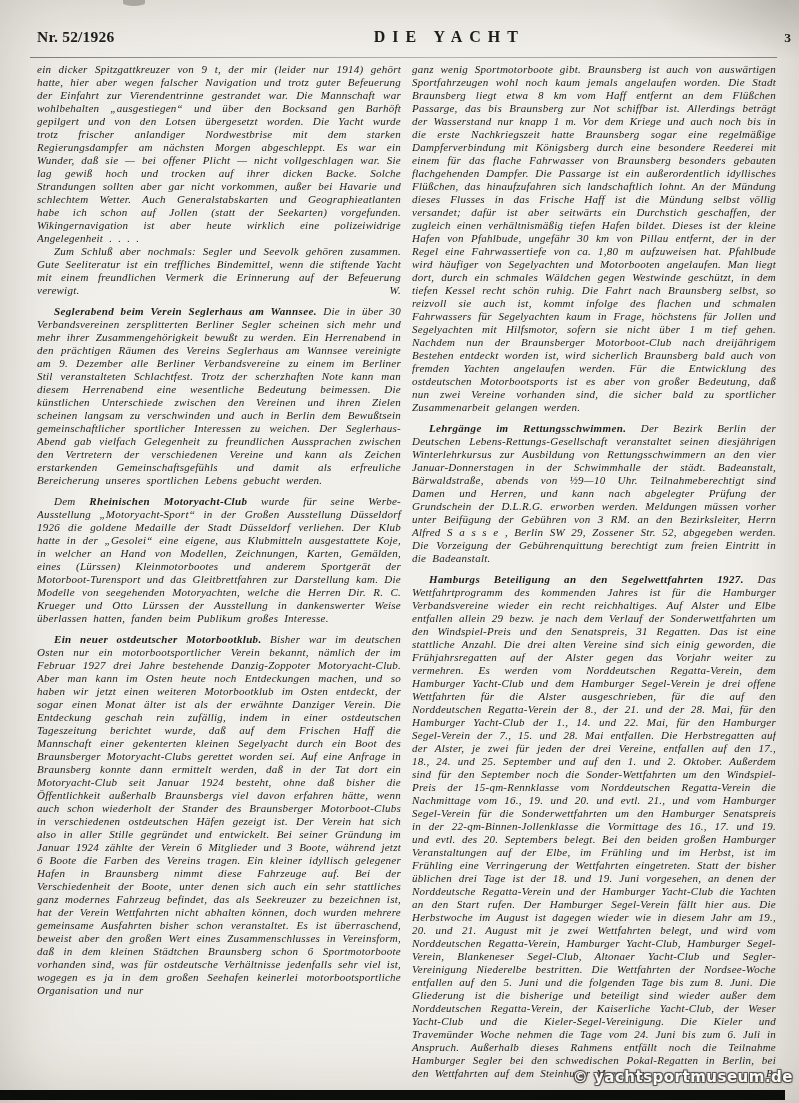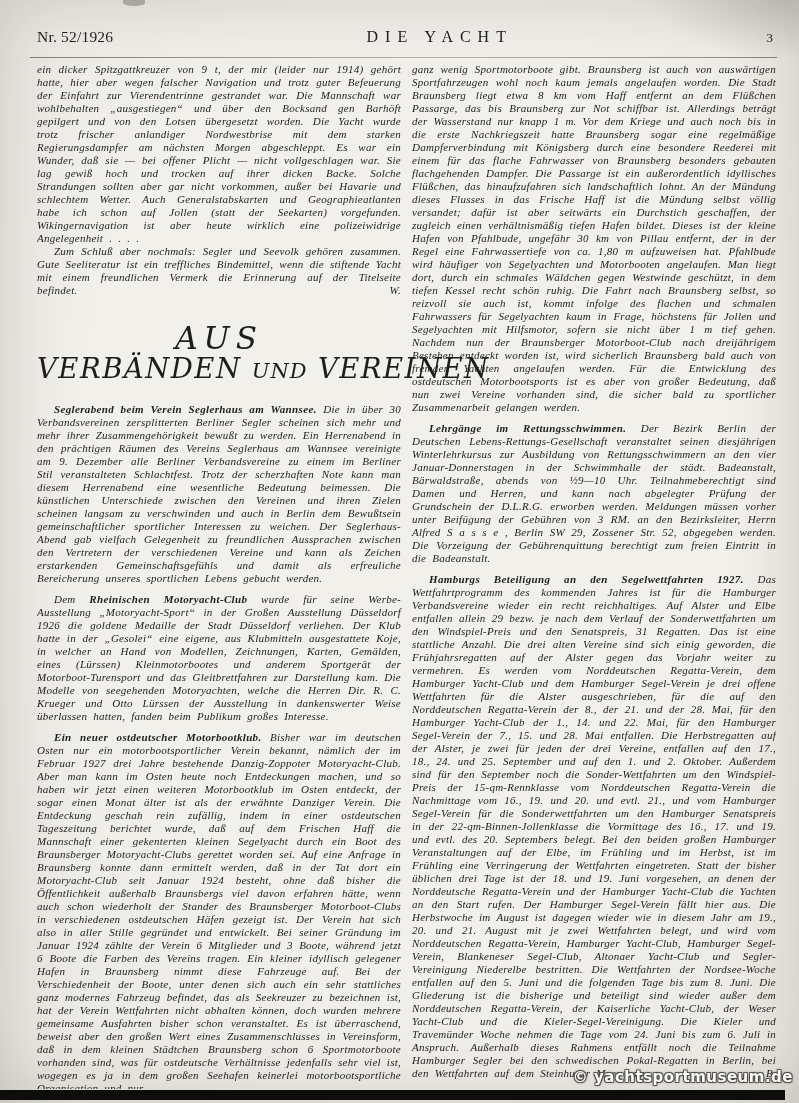--- a/index.html
+++ b/index.html
@@ -16,22 +16,22 @@
   }
   .corner-shade {
     position: absolute; top: 0; right: 0; width: 150px; height: 60px;
     background: radial-gradient(ellipse at 90% 0%, rgba(140,138,130,.38), rgba(140,138,130,0) 70%);
   }
   .smudge {
     position: absolute; top: 0; left: 123px; width: 22px; height: 6px;
     background: rgba(105,102,96,.45); border-radius: 0 0 50% 50%;
   }
   .page-header {
-    position: absolute; top: 28px; left: 37px; right: 26px; height: 22px;
-    display: flex; justify-content: space-between; align-items: baseline;
+    position: absolute; top: 28px; left: 37px; right: 8px; height: 22px;
+    display: flex; justify-content: space-between; align-items: baseline; font-weight: bold;
   }
   .issue  { font-size: 15.5px; letter-spacing: .2px; }
   .title  { font-size: 16px; letter-spacing: 7px; }
   .pageno { font-size: 13.5px; }
   .rule {
     position: absolute; top: 57px; left: 30px; right: 22px; height: 1px;
     background: linear-gradient(90deg, rgba(70,68,62,.65), rgba(70,68,62,.35) 55%, rgba(70,68,62,.6));
   }
   .columns {
     position: absolute; top: 63px; left: 37px; right: 23px; bottom: 14px;
@@ -95,26 +95,22 @@
     <span class="issue">Nr. 52/1926</span>
     <span class="title">DIE YACHT</span>
     <span class="pageno">3</span>
   </header>
   <div class="rule"></div>
 
   <div class="columns">
 
     <section class="col left-col">
       <p class="body-text">ein dicker Spitzgattkreuzer von 9 t, der mir (leider nur 1914) gehört hatte, hier aber wegen falscher Navigation und trotz guter Befeuerung der Einfahrt zur Vierendentrinne gestrandet war. Die Mannschaft war wohlbehalten „ausgestiegen“ und über den Bocksand gen Barhöft gepilgert und von den Lotsen übergesetzt worden. Die Yacht wurde trotz frischer anlandiger Nordwestbrise mit dem starken Regierungsdampfer am nächsten Morgen abgeschleppt. Es war ein Wunder, daß sie — bei offener Plicht — nicht vollgeschlagen war. Sie lag gewiß hoch und trocken auf ihrer dicken Backe. Solche Strandungen sollten aber gar nicht vorkommen, außer bei Havarie und schlechtem Wetter. Auch Generalstabskarten und Geographieatlanten habe ich schon auf Jollen (statt der Seekarten) vorgefunden. Wikingernavigation ist aber heute wirklich eine polizeiwidrige Angelegenheit . . . .</p>
-      <p class="body-text indent"><span>Zum Schluß aber nochmals: Segler und Seevolk gehören zusammen. Gute Seeliteratur ist ein treffliches Bindemittel, wenn die stiftende Yacht mit einem freundlichen Vermerk die Erinnerung auf der Titelseite befindet.</span><span class="sig">W.</span></p>
+      <p class="body-text indent"><span>Zum Schluß aber nochmals: Segler und Seevolk gehören zusammen. Gute Seeliteratur ist ein treffliches Bindemittel, wenn die stiftende Yacht mit einem freundlichen Vermerk die Erinnerung auf der Befeuerung verewigt.</span><span class="sig">W.</span></p>
 
-      <h2 class="section-heading">
-        <span class="h-line1">AUS</span>
-        <span class="h-line2"><span>VERBÄNDEN</span> <span class="h-und">UND</span> <span>VEREINEN</span></span>
-      </h2>
 
       <p class="body-text indent article"><b class="lead">Seglerabend beim Verein Seglerhaus am Wannsee. </b><span>Die in über 30 Verbandsvereinen zersplitterten Berliner Segler scheinen sich mehr und mehr ihrer Zusammengehörigkeit bewußt zu werden. Ein Herrenabend in den prächtigen Räumen des Vereins Seglerhaus am Wannsee vereinigte am 9. Dezember alle Berliner Verbandsvereine zu einem im Berliner Stil veranstalteten Schlachtfest. Trotz der scherzhaften Note kann man diesem Herrenabend eine wesentliche Bedeutung beimessen. Die künstlichen Unterschiede zwischen den Vereinen und ihren Zielen scheinen langsam zu verschwinden und auch in Berlin dem Bewußtsein gemeinschaftlicher sportlicher Interessen zu weichen. Der Seglerhaus-Abend gab vielfach Gelegenheit zu freundlichen Aussprachen zwischen den Vertretern der verschiedenen Vereine und kann als Zeichen erstarkenden Gemeinschaftsgefühls und damit als erfreuliche Bereicherung unseres sportlichen Lebens gebucht werden.</span></p>
 
       <p class="body-text indent article"><span>Dem </span><b class="lead">Rheinischen Motoryacht-Club</b><span> wurde für seine Werbe-Ausstellung „Motoryacht-Sport“ in der Großen Ausstellung Düsseldorf 1926 die goldene Medaille der Stadt Düsseldorf verliehen. Der Klub hatte in der „Gesolei“ eine eigene, aus Klubmitteln ausgestattete Koje, in welcher an Hand von Modellen, Zeichnungen, Karten, Gemälden, eines (Lürssen) Kleinmotorbootes und anderem Sportgerät der Motorboot-Turensport und das Gleitbrettfahren zur Darstellung kam. Die Modelle von seegehenden Motoryachten, welche die Herren Dir. R. C. Krueger und Otto Lürssen der Ausstellung in dankenswerter Weise überlassen hatten, fanden beim Publikum großes Interesse.</span></p>
 
       <p class="body-text indent article"><b class="lead">Ein neuer ostdeutscher Motorbootklub. </b><span>Bisher war im deutschen Osten nur ein motorbootsportlicher Verein bekannt, nämlich der im Februar 1927 drei Jahre bestehende Danzig-Zoppoter Motoryacht-Club. Aber man kann im Osten heute noch Entdeckungen machen, und so haben wir jetzt einen weiteren Motorbootklub im Osten entdeckt, der sogar einen Monat älter ist als der erwähnte Danziger Verein. Die Entdeckung geschah rein zufällig, indem in einer ostdeutschen Tageszeitung berichtet wurde, daß auf dem Frischen Haff die Mannschaft einer gekenterten kleinen Segelyacht durch ein Boot des Braunsberger Motoryacht-Clubs gerettet worden sei. Auf eine Anfrage in Braunsberg konnte dann ermittelt werden, daß in der Tat dort ein Motoryacht-Club seit Januar 1924 besteht, ohne daß bisher die Öffentlichkeit außerhalb Braunsbergs viel davon erfahren hätte, wenn auch schon wiederholt der Stander des Braunsberger Motorboot-Clubs in verschiedenen ostdeutschen Häfen gezeigt ist. Der Verein hat sich also in aller Stille gegründet und entwickelt. Bei seiner Gründung im Januar 1924 zählte der Verein 6 Mitglieder und 3 Boote, während jetzt 6 Boote die Farben des Vereins tragen. Ein kleiner idyllisch gelegener Hafen in Braunsberg nimmt diese Fahrzeuge auf. Bei der Verschiedenheit der Boote, unter denen sich auch ein sehr stattliches ganz modernes Fahrzeug befindet, das als Seekreuzer zu bezeichnen ist, hat der Verein Wettfahrten nicht abhalten können, doch wurden mehrere gemeinsame Ausfahrten bisher schon veranstaltet. Es ist überraschend, beweist aber den großen Wert eines Zusammenschlusses in Vereinsform, daß in dem kleinen Städtchen Braunsberg schon 6 Sportmotorboote vorhanden sind, was für ostdeutsche Verhältnisse jedenfalls sehr viel ist, wogegen es ja in dem großen Seehafen keinerlei motorbootsportliche Organisation und nur</span></p>
     </section>
 
     <section class="col right-col">
       <p class="body-text">ganz wenig Sportmotorboote gibt. Braunsberg ist auch von auswärtigen Sportfahrzeugen wohl noch kaum jemals angelaufen worden. Die Stadt Braunsberg liegt etwa 8 km vom Haff entfernt an dem Flüßchen Passarge, das bis Braunsberg zur Not schiffbar ist. Allerdings beträgt der Wasserstand nur knapp 1 m. Vor dem Kriege und auch noch bis in die erste Nachkriegszeit hatte Braunsberg sogar eine regelmäßige Dampferverbindung mit Königsberg durch eine besondere Reederei mit einem für das flache Fahrwasser von Braunsberg besonders gebauten flachgehenden Dampfer. Die Passarge ist ein außerordentlich idyllisches Flüßchen, das hinaufzufahren sich landschaftlich lohnt. An der Mündung dieses Flusses in das Frische Haff ist die Mündung selbst völlig versandet; dafür ist aber seitwärts ein Durchstich geschaffen, der zugleich einen verhältnismäßig tiefen Hafen bildet. Dieses ist der kleine Hafen von Pfahlbude, ungefähr 30 km von Pillau entfernt, der in der Regel eine Fahrwassertiefe von ca. 1,80 m aufzuweisen hat. Pfahlbude wird häufiger von Segelyachten und Motorbooten angelaufen. Man liegt dort, durch ein schmales Wäldchen gegen Westwinde geschützt, in dem tiefen Kessel recht schön ruhig. Die Fahrt nach Braunsberg selbst, so reizvoll sie auch ist, kommt infolge des flachen und schmalen Fahrwassers für Segelyachten kaum in Frage, höchstens für Jollen und Segelyachten mit Hilfsmotor, sofern sie nicht über 1 m tief gehen. Nachdem nun der Braunsberger Motorboot-Club nach dreijährigem Bestehen entdeckt worden ist, wird sicherlich Braunsberg bald auch von fremden Yachten angelaufen werden. Für die Entwicklung des ostdeutschen Motorbootsports ist es aber von großer Bedeutung, daß nun zwei Vereine vorhanden sind, die sicher bald zu sportlicher Zusammenarbeit gelangen werden.</p>

